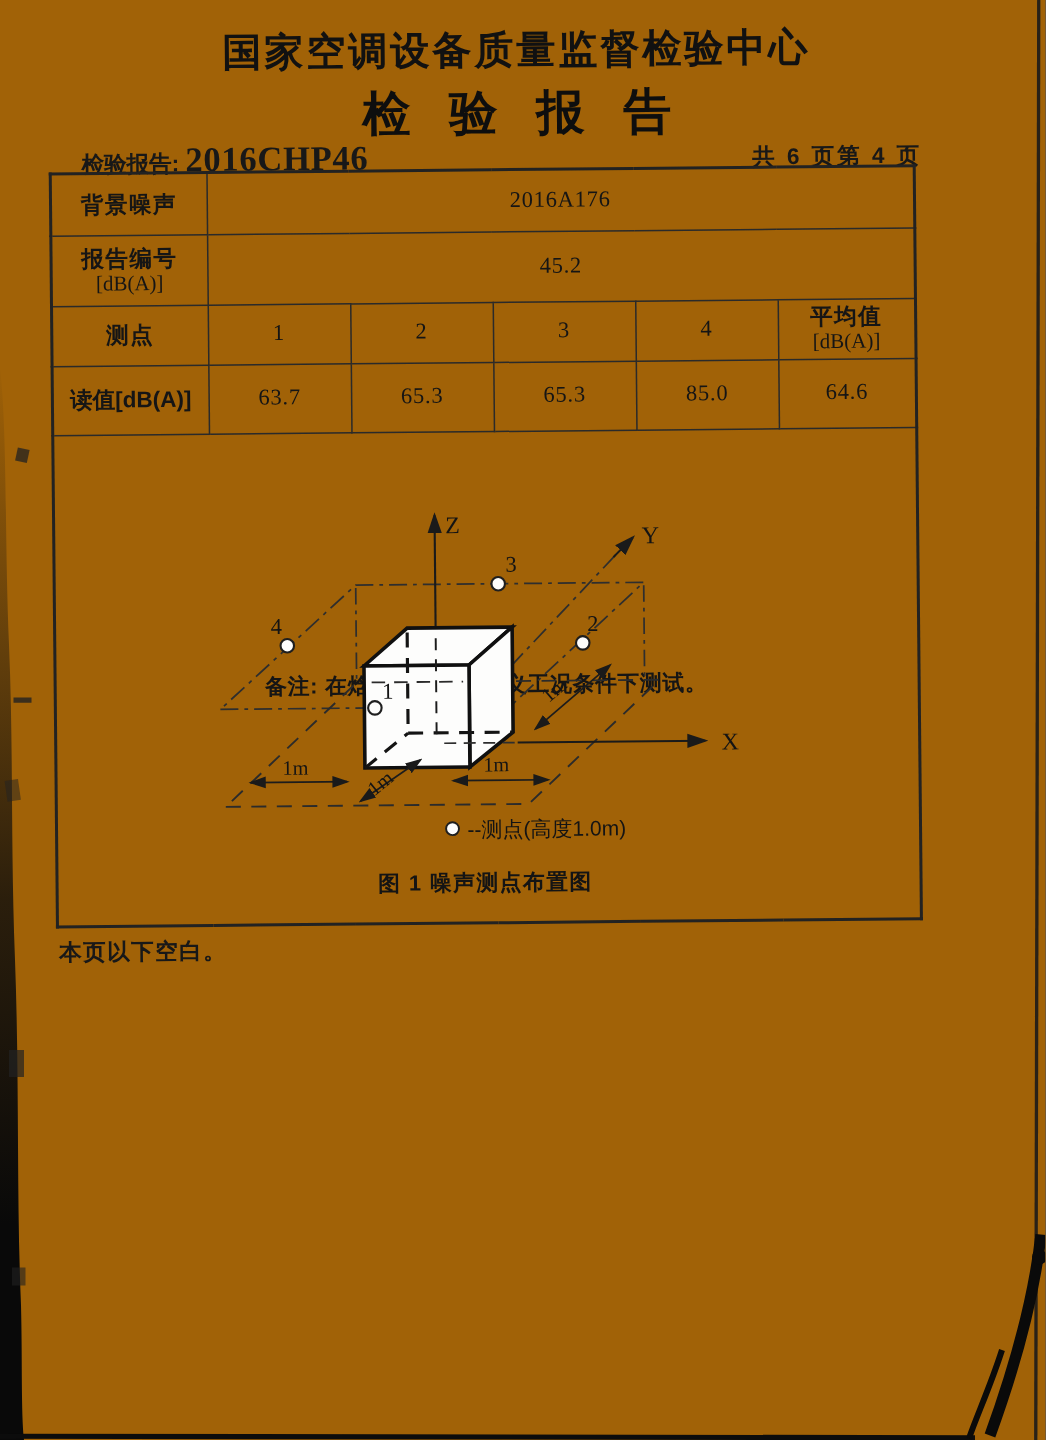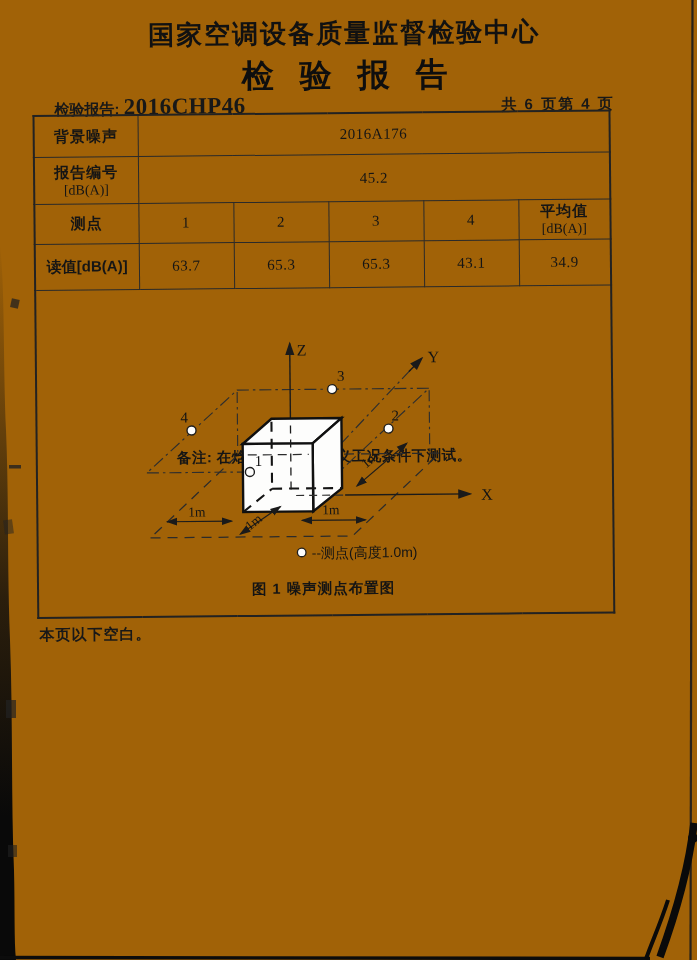--- a/index.html
+++ b/index.html
@@ -87,22 +87,22 @@
         <td class="lbl">
           <div>平均值</div>
           <div style="letter-spacing:0;font-weight:normal;font-family:'Liberation Serif',serif;font-size:14px">[dB(A)]</div>
         </td>
       </tr>
       <tr>
         <td class="lbl" style="height:45px;letter-spacing:0">读值[dB(A)]</td>
         <td class="val">63.7</td>
         <td class="val">65.3</td>
         <td class="val">65.3</td>
-        <td class="val">43.1</td>
-        <td class="val">34.9</td>
+        <td class="val">85.0</td>
+        <td class="val">64.6</td>
       </tr>
       <tr>
         <td class="remark-cell" colspan="6">
           <div class="remark-text">备注: 在焓差室内制热名义工况条件下测试。</div>
 
           <svg class="fig-svg" viewBox="38 287 572 324" xmlns="http://www.w3.org/2000/svg">
             <defs>
               <marker id="ah" viewBox="0 0 10 10" refX="8.5" refY="5" markerWidth="10" markerHeight="10" orient="auto-start-reverse">
                 <path d="M0,1.6 L10,5 L0,8.4 Z" fill="#1a1a1a"></path>
               </marker>

